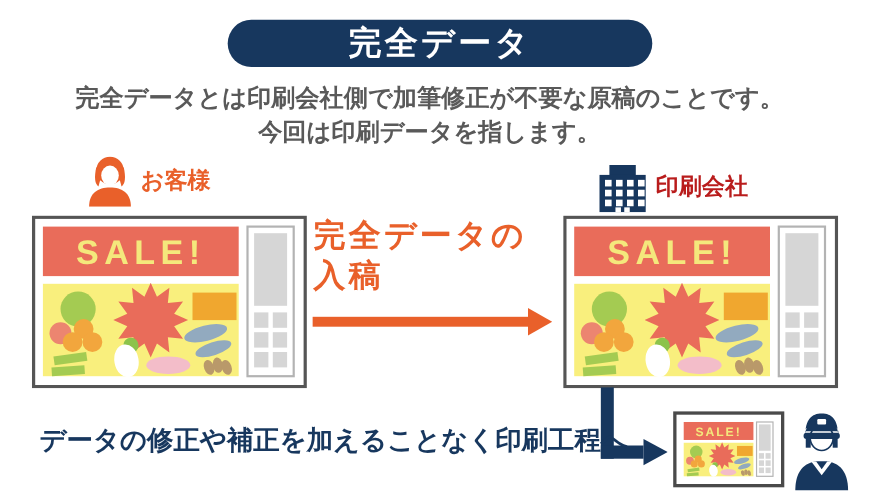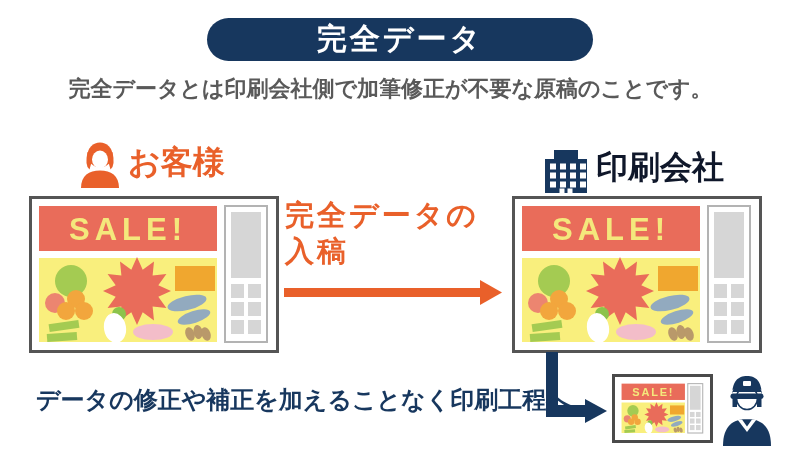--- a/index.html
+++ b/index.html
@@ -8,23 +8,23 @@
   .abs{position:absolute;}
 
   
   .title-pill{left:207px;top:18px;width:386px;height:43px;background:#17375e;border-radius:22px;
               display:flex;align-items:center;justify-content:center;color:#ffffff;
               font-size:30px;font-weight:bold;letter-spacing:3px;}
   .descr{left:0;top:73px;width:781px;text-align:center;color:#595959;
          font-size:22px;font-weight:600;line-height:31px;}
 
   
-  .actor-label{font-weight:bold;font-size:32px;line-height:46px;font-family:Liberation Mono, monospace;}
+  .actor-label{font-weight:bold;font-size:21px;line-height:46px;}
   .customer-label{left:128px;top:142px;color:#e9602a;}
-  .printer-label{left:596px;top:147px;color:#0f172a;}
+  .printer-label{left:596px;top:147px;color:#b91c1c;}
 
   
   .flyer{width:250px;height:157px;}
   .flyer-left{left:29px;top:196px;}
   .flyer-right{left:512px;top:196px;}
   .fl-bg{fill:#ffffff;stroke:#555555;stroke-width:3;}
   .fl-banner{fill:#e96c5a;}
   .fl-sale{fill:#f4e87c;font-family:"Liberation Sans","DejaVu Sans",sans-serif;
            font-size:31px;font-weight:bold;letter-spacing:5px;}
   .fl-yellow{fill:#f9ef7d;}
@@ -43,20 +43,21 @@
 <body>
 
 <div id="stage">
 
   <div class="abs title-pill">
     <span>完全データ</span>
   </div>
 
   <div class="abs descr">
     <div>完全データとは印刷会社側で加筆修正が不要な原稿のことです。</div>
+    <div>今回は印刷データを指します。</div>
   </div>
 
   <svg class="abs" style="left:78px;top:142px" width="44" height="46" viewBox="0 0 44 46">
     <circle cx="22" cy="13" r="12.5" fill="#e9602a"></circle>
     <path d="M9.5,10 Q6.5,24 11.5,27.5 Q14,21 14,13 Z" fill="#e9602a"></path>
     <path d="M34.5,10 Q37.5,24 32.5,27.5 Q30,21 30,13 Z" fill="#e9602a"></path>
     <ellipse cx="22" cy="17.5" rx="8" ry="9" fill="#ffffff"></ellipse>
     <path d="M3,46 C3,33.5 11,28.5 22,28.5 C33,28.5 41,33.5 41,46 Z" fill="#e9602a"></path>
   </svg>
   <div class="abs actor-label customer-label">お客様</div>

